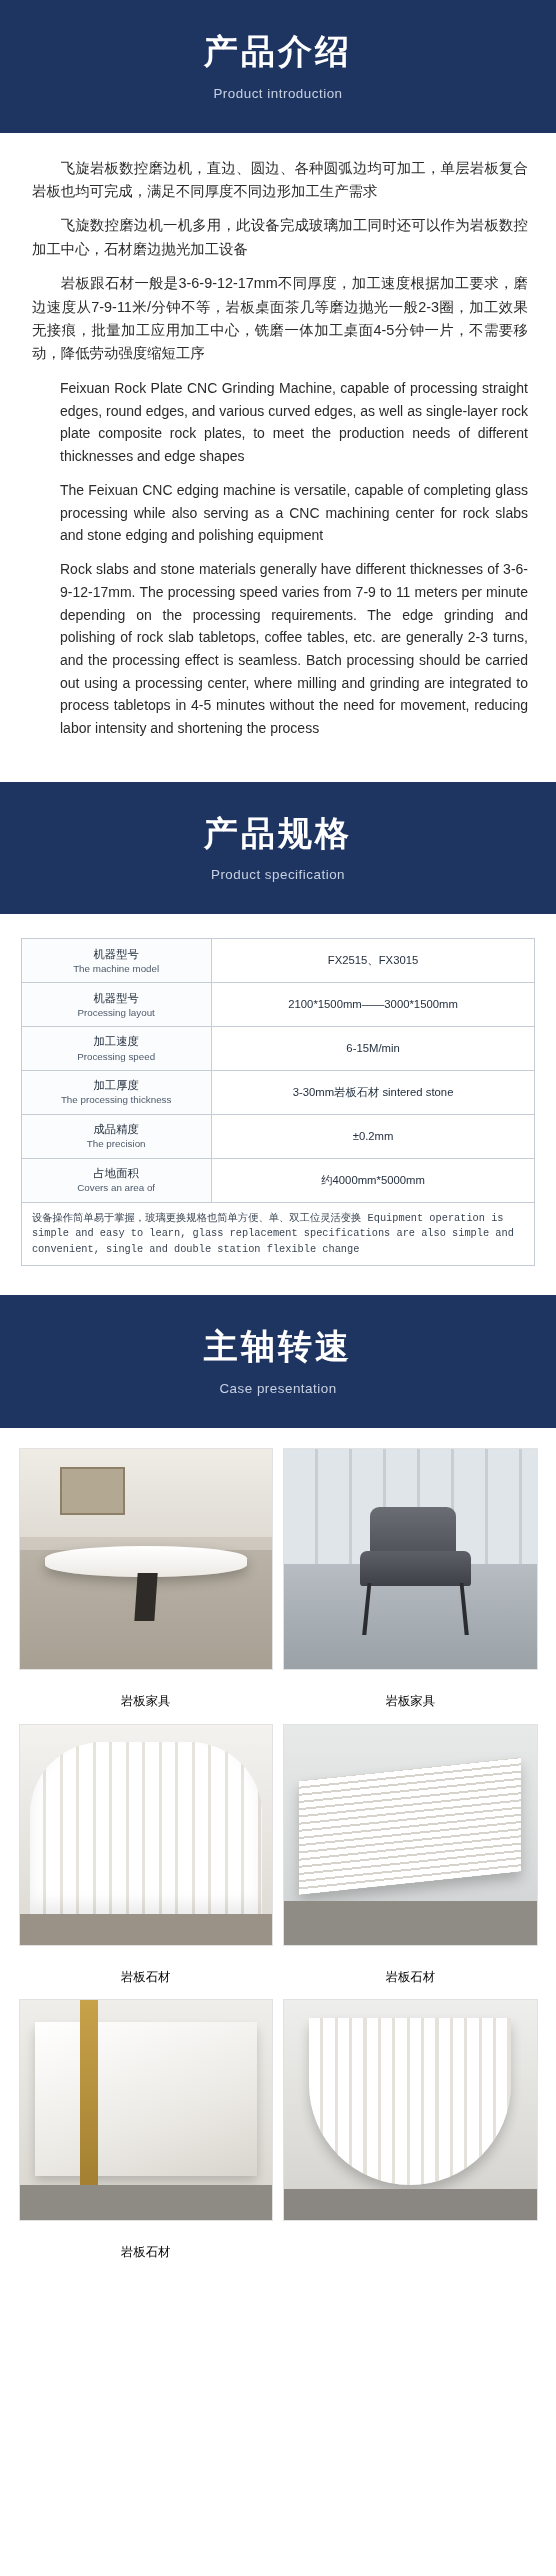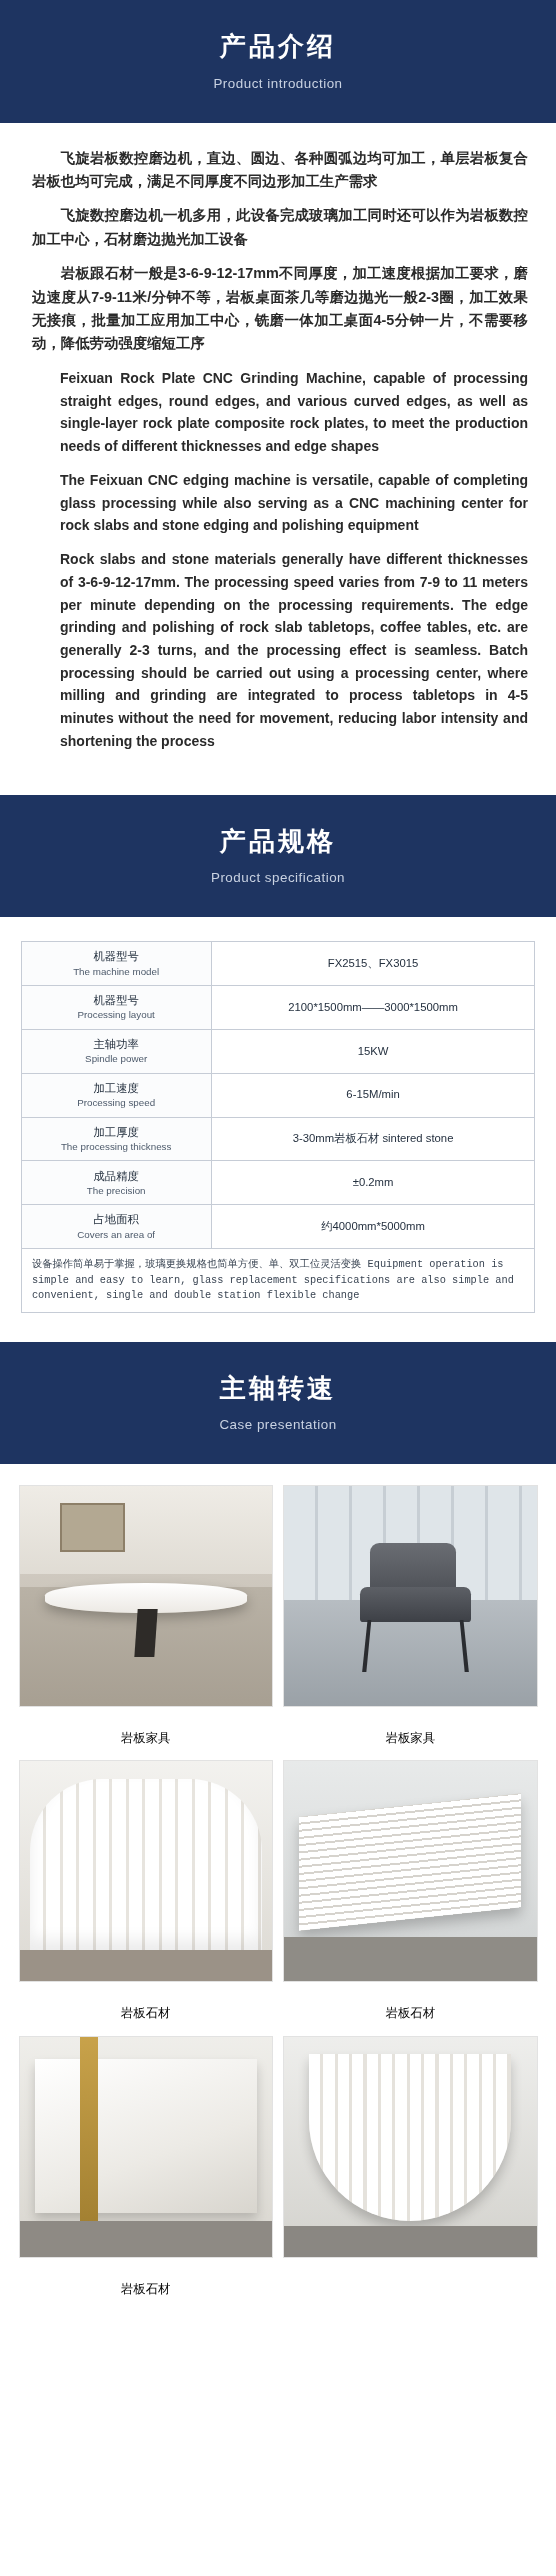--- a/index.html
+++ b/index.html
@@ -12,38 +12,37 @@
   .page { width:556px; }
 
   
   .banner {
     background:#1e3461;
     padding:30px 0 32px 0;
     text-align:center;
   }
   .banner .cn {
     color:#ffffff;
-    font-size:26px;
+    font-size:34px;
     font-weight:bold;
     letter-spacing:3.1px;
     line-height:1.25;
   }
   .banner .en {
     color:#c9d2e2;
     font-size:13.4px;
     letter-spacing:0.5px;
     margin-top:13px;
     font-weight:normal;
   }
 
   
   .intro {
     padding:24px 28px 31px 32px;
     background:#ffffff;
-    font-weight:bold;
   }
   .intro p {
     font-size:14.4px;
     line-height:1.62;
     color:#2a2a2a;
     text-indent:2em;
     margin-bottom:11.3px;
     text-align:justify;
   }
   .intro p.en-p {
@@ -246,27 +245,20 @@
         </tr>
         <tr>
           <td class="label">
             <span class="cn">机器型号</span>
             <span class="en">Processing layout</span>
           </td>
           <td>2100*1500mm——3000*1500mm</td>
         </tr>
         <tr>
           <td class="label">
-            <span class="cn">主轴功率</span>
-            <span class="en">Spindle power</span>
-          </td>
-          <td>15KW</td>
-        </tr>
-        <tr>
-          <td class="label">
             <span class="cn">加工速度</span>
             <span class="en">Processing speed</span>
           </td>
           <td>6-15M/min</td>
         </tr>
         <tr>
           <td class="label">
             <span class="cn">加工厚度</span>
             <span class="en">The processing thickness</span>
           </td>

